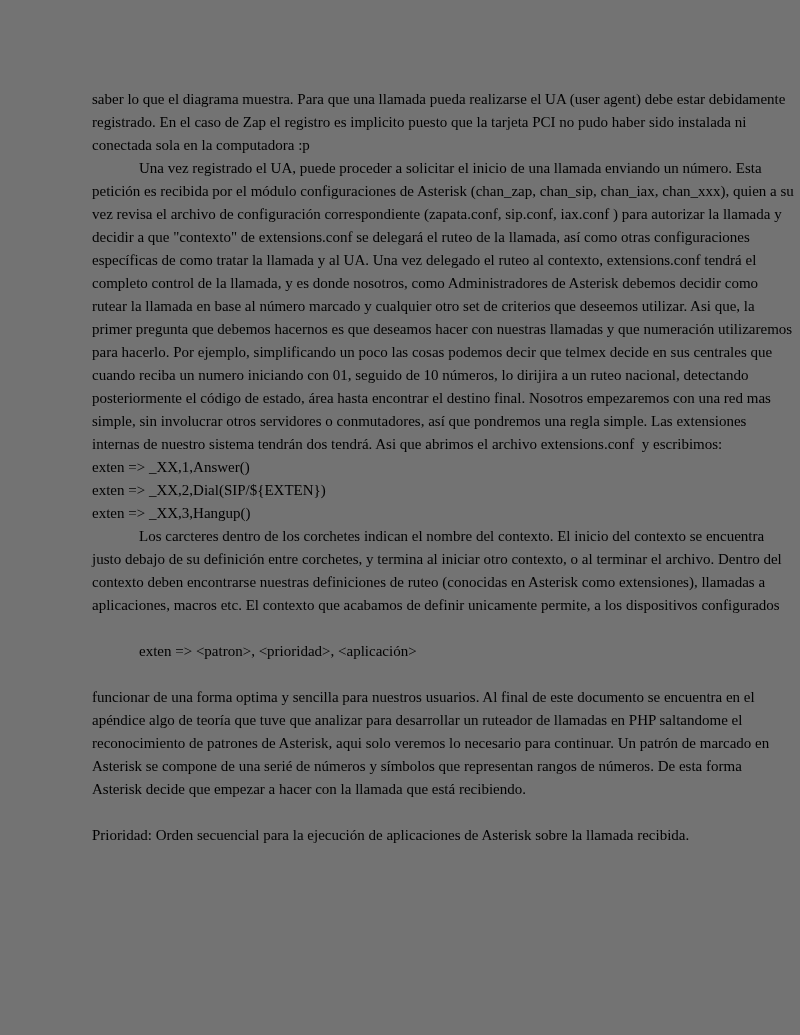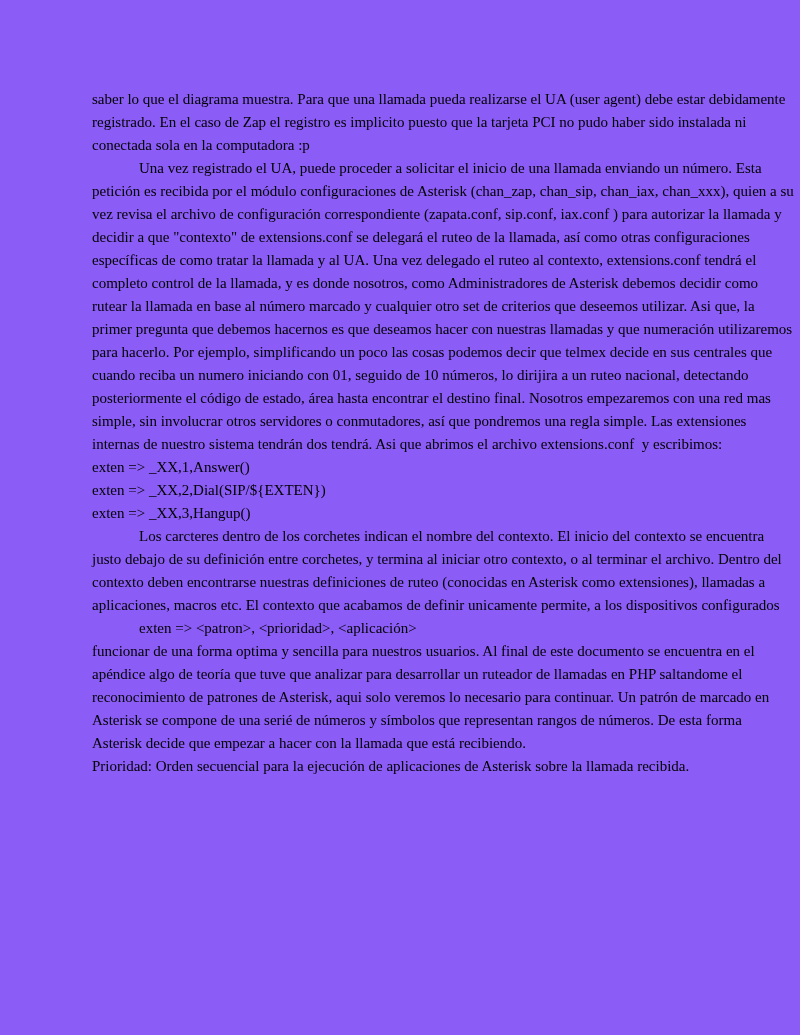--- a/index.html
+++ b/index.html
@@ -5,34 +5,34 @@
   * { margin: 0; padding: 0; box-sizing: border-box; }
   html, body {
     width: 800px;
     height: 1035px;
     background: #ffffff;
     overflow: hidden;
   }
   .page {
     width: 800px;
     height: 1035px;
-    background: #8b5cf6;
+    background: #737373;
     color: #000000;
     font-family: "Liberation Serif", "DejaVu Serif", serif;
     font-size: 15px;
     line-height: 23px;
     padding: 88px 88px 0 92px;
   }
   .block { margin: 0; }
   .line {
     white-space: pre;
     height: 23px;
   }
   .indent { text-indent: 47px; }
-  .gap { }
+  .gap { margin-top: 23px; }
 </style>
 </head>
 <body>
 
 <div class="page">
 
   <section class="block">
     <div class="line">saber lo que el diagrama muestra. Para que una llamada pueda realizarse el UA (user agent) debe estar debidamente</div>
     <div class="line">registrado. En el caso de Zap el registro es implicito puesto que la tarjeta PCI no pudo haber sido instalada ni</div>
     <div class="line">conectada sola en la computadora :p</div>

